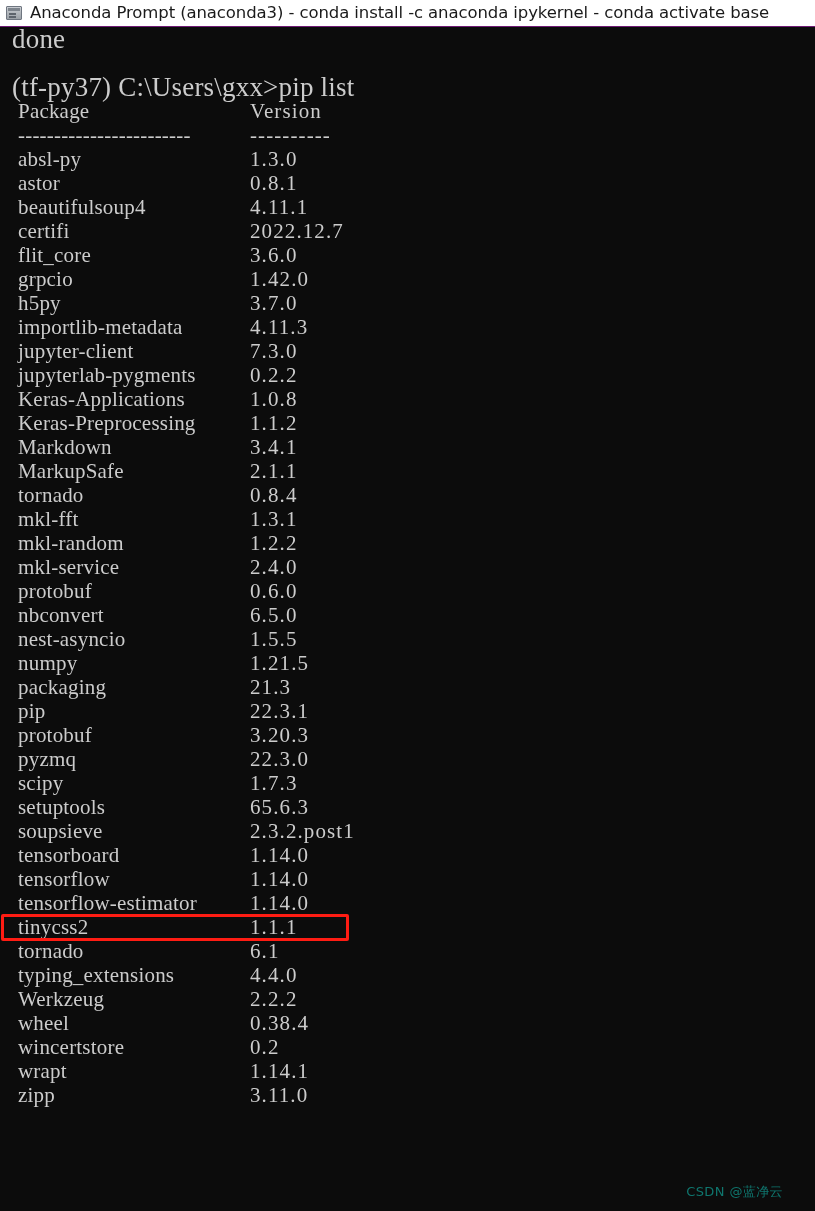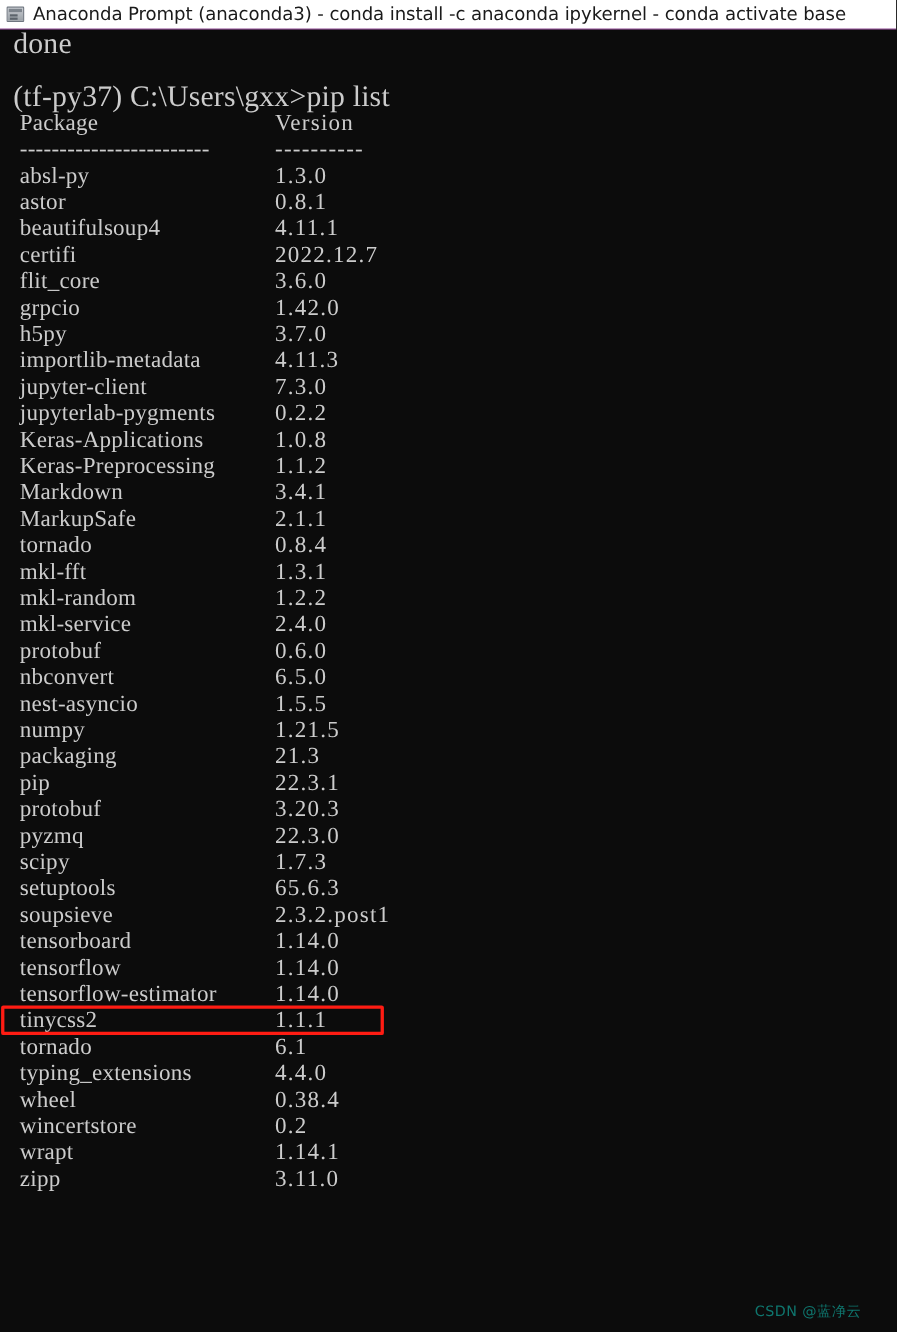--- a/index.html
+++ b/index.html
@@ -293,20 +293,24 @@
         </div>
         <div class="pkgrow">
           <span class="pkgname">tornado</span>
           <span class="pkgver">6.1</span>
         </div>
         <div class="pkgrow">
           <span class="pkgname">typing_extensions</span>
           <span class="pkgver">4.4.0</span>
         </div>
         <div class="pkgrow">
+          <span class="pkgname">Werkzeug</span>
+          <span class="pkgver">2.2.2</span>
+        </div>
+        <div class="pkgrow">
           <span class="pkgname">wheel</span>
           <span class="pkgver">0.38.4</span>
         </div>
         <div class="pkgrow">
           <span class="pkgname">wincertstore</span>
           <span class="pkgver">0.2</span>
         </div>
         <div class="pkgrow">
           <span class="pkgname">wrapt</span>
           <span class="pkgver">1.14.1</span>

